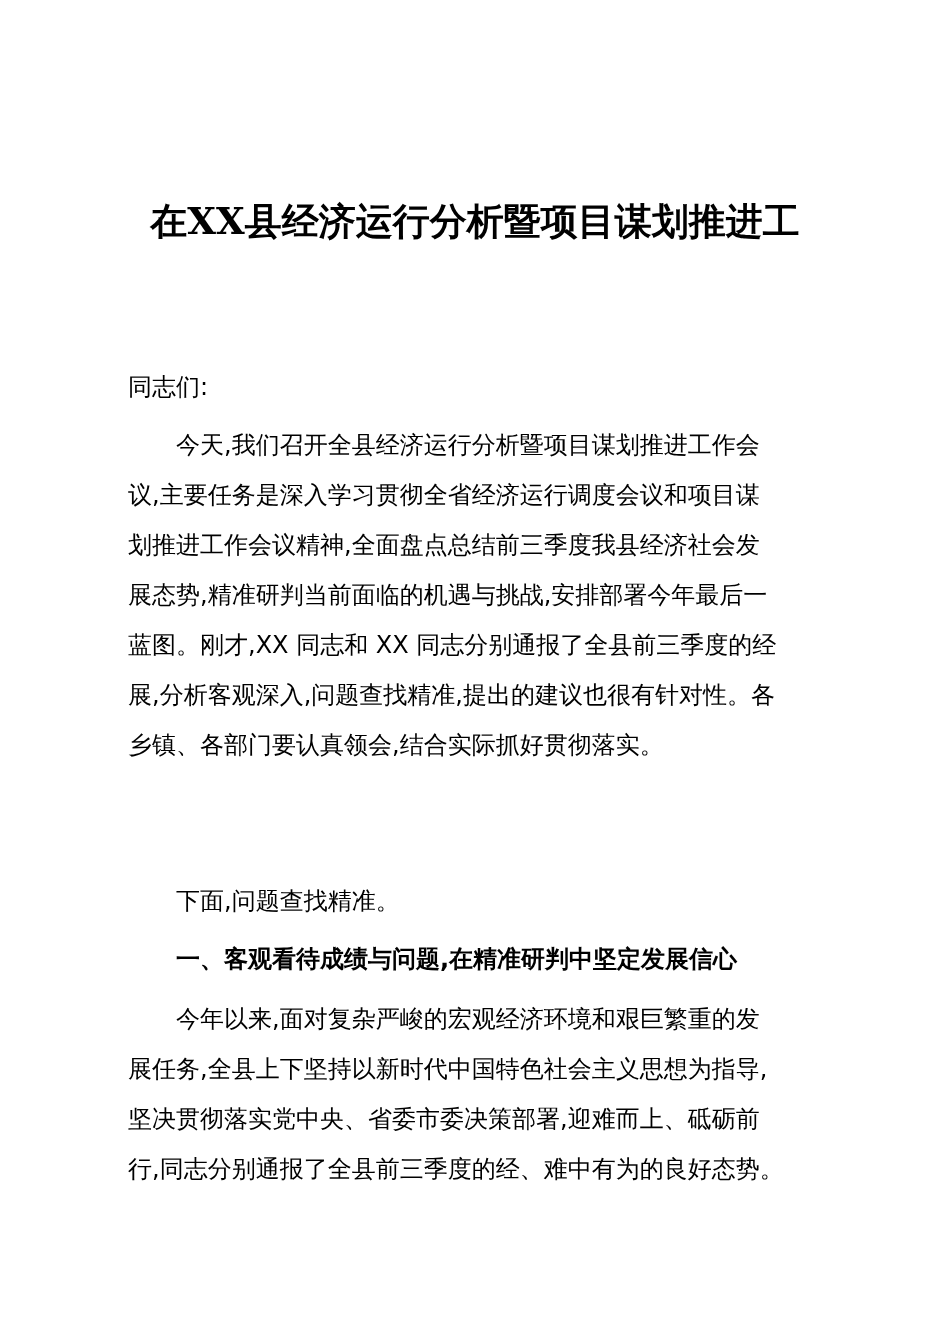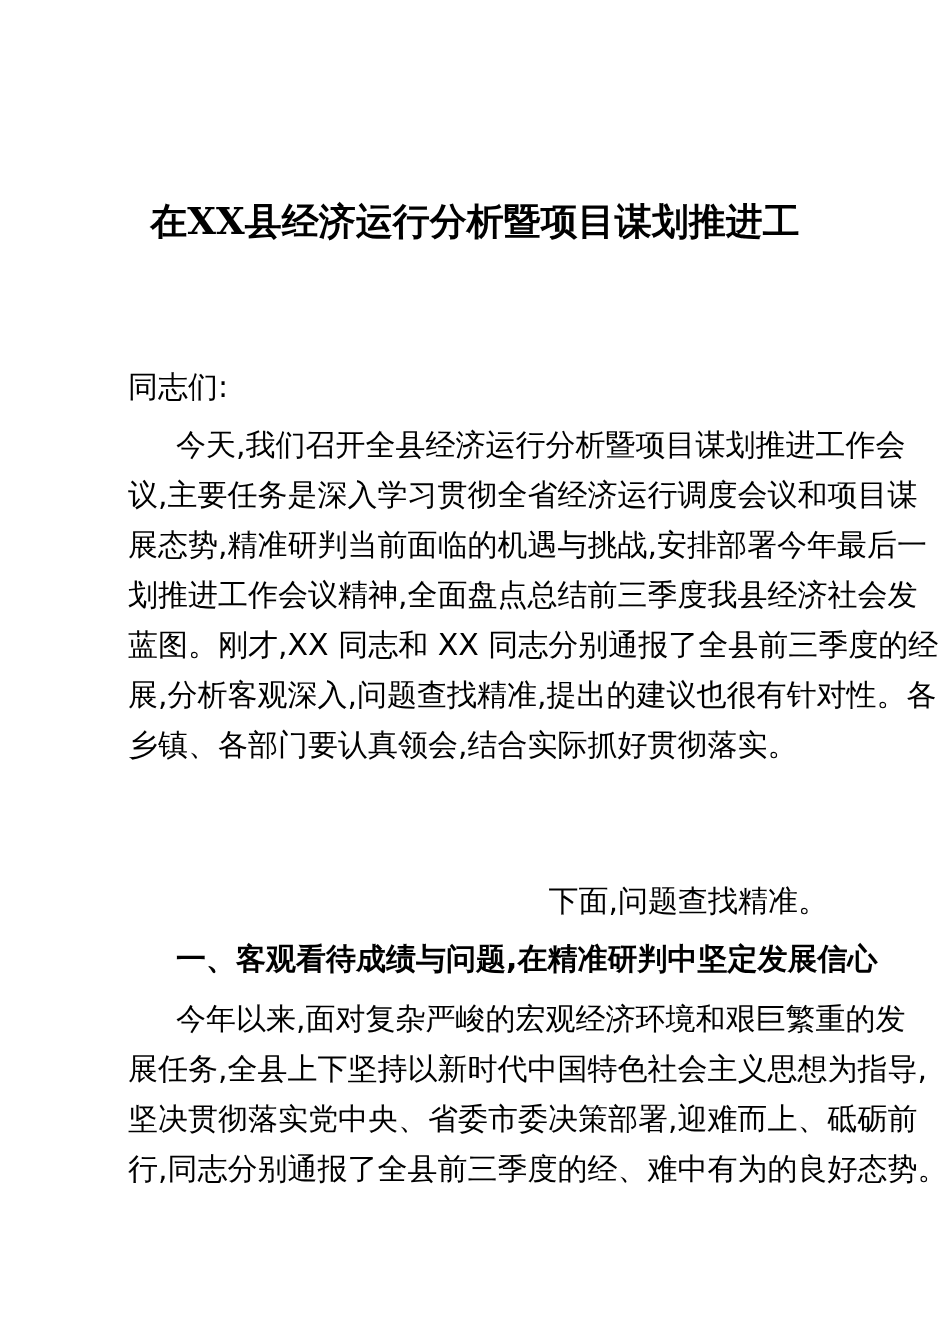--- a/index.html
+++ b/index.html
@@ -36,31 +36,30 @@
     }
     .title .tline {
       display: block;
       white-space: nowrap;
     }
     .body-text {
       position: absolute;
       left: 128px;
       width: 700px;
       font-family: "DejaVu Sans", "Liberation Sans", sans-serif;
-      font-size: 30px;
+      font-size: 24px;
       line-height: 50px;
     }
     .line {
       display: block;
       white-space: nowrap;
       height: 50px;
     }
     .indent {
       padding-left: 48px;
-      text-align: right;
     }
     .heading {
       font-weight: bold;
     }
   </style>
 </head>
 <body>
 
 <div class="page">
 
@@ -68,22 +67,22 @@
     <span class="tline">在XX县经济运行分析暨项目谋划推进工</span>
   </div>
 
   <div class="body-text" style="top:362px;">
     <span class="line">同志们:</span>
   </div>
 
   <div class="body-text" style="top:420px;">
     <span class="line indent">今天,我们召开全县经济运行分析暨项目谋划推进工作会</span>
     <span class="line">议,主要任务是深入学习贯彻全省经济运行调度会议和项目谋</span>
+    <span class="line">划推进工作会议精神,全面盘点总结前三季度我县经济社会发</span>
     <span class="line">展态势,精准研判当前面临的机遇与挑战,安排部署今年最后一</span>
-    <span class="line">划推进工作会议精神,全面盘点总结前三季度我县经济社会发</span>
     <span class="line">蓝图。刚才,XX 同志和 XX 同志分别通报了全县前三季度的经</span>
     <span class="line">展,分析客观深入,问题查找精准,提出的建议也很有针对性。各</span>
     <span class="line">乡镇、各部门要认真领会,结合实际抓好贯彻落实。</span>
   </div>
 
   <div class="body-text" style="top:876px;">
     <span class="line indent">下面,问题查找精准。</span>
   </div>
 
   <div class="body-text" style="top:934px;">

